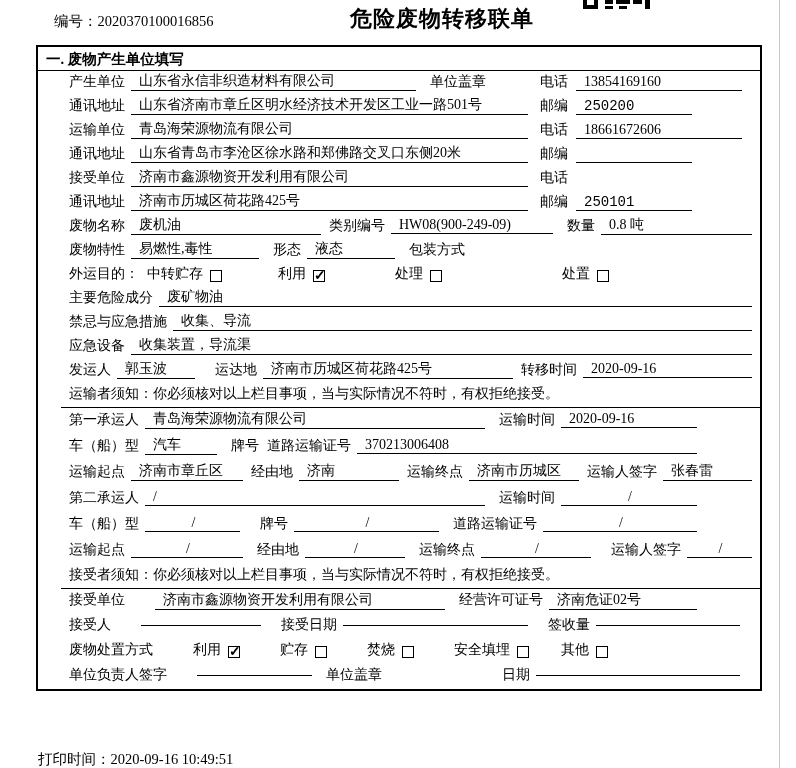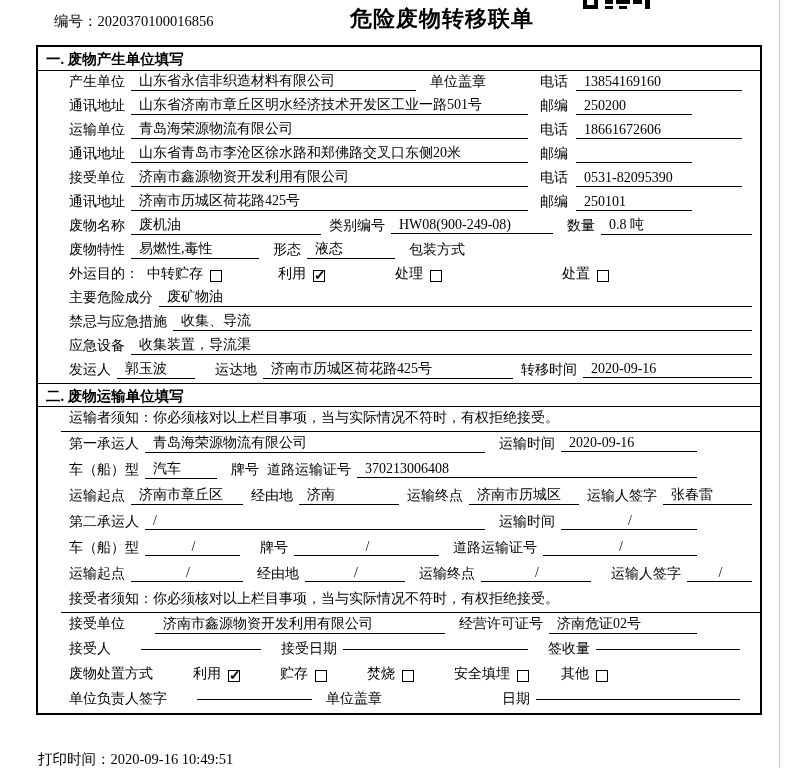--- a/index.html
+++ b/index.html
@@ -36,21 +36,21 @@
   .fld.ctr { text-align:center; }
   .mr55 { margin-right:55px; }
   .mr12 { margin-right:12px; }
   .ml8 { margin-left:8px; } .ml14 { margin-left:14px; } .ml20 { margin-left:20px; }
   .ml30 { margin-left:30px; } .ml32 { margin-left:32px; } .ml40 { margin-left:40px; }
   .ml56 { margin-left:56px; } .ml70 { margin-left:70px; } .ml120 { margin-left:120px; }
 
   .rt { width:212px; margin-left:auto; display:flex; align-items:flex-end; flex-shrink:0; }
   .rt .fld { margin-left:8px; }
   .fld.tel { width:166px; }
-  .fld.zip { width:116px; }
+  .fld.zip { width:116px;font-family:Liberation Mono, monospace; }
 
   .cbgrp { display:flex; align-items:flex-end; }
   .cb { display:inline-block; width:12px; height:12px; border:1.5px solid #000; margin-left:7px;
     position:relative; flex-shrink:0; top:-1px; }
   .cb.checked::after { content:"\2713"; position:absolute; left:0; top:-4px; font-size:14px; font-weight:bold; }
 
   .print-time { position:absolute; left:38px; top:750px; font-size:14.5px; white-space:nowrap; }
 </style>
 </head>
 <body>
@@ -114,38 +114,37 @@
       <span class="lbl">邮编</span>
       <span class="fld zip"></span>
     </span>
   </div>
 
   <div class="frow">
     <span class="lbl">接受单位</span>
     <span class="fld grow mr12">济南市鑫源物资开发利用有限公司</span>
     <span class="rt">
       <span class="lbl">电话</span>
-      <span class="fld tel">0531-82095390</span>
     </span>
   </div>
 
   <div class="frow">
     <span class="lbl">通讯地址</span>
     <span class="fld grow mr12">济南市历城区荷花路425号</span>
     <span class="rt">
       <span class="lbl">邮编</span>
       <span class="fld zip">250101</span>
     </span>
   </div>
 
   <div class="frow">
     <span class="lbl">废物名称</span>
     <span class="fld" style="width:190px">废机油</span>
     <span class="lbl ml8">类别编号</span>
-    <span class="fld" style="width:162px">HW08(900-249-08)</span>
+    <span class="fld" style="width:162px">HW08(900-249-09)</span>
     <span class="lbl ml14">数量</span>
     <span class="fld grow">0.8 吨</span>
   </div>
 
   <div class="frow">
     <span class="lbl">废物特性</span>
     <span class="fld" style="width:128px">易燃性,毒性</span>
     <span class="lbl ml14">形态</span>
     <span class="fld" style="width:88px">液态</span>
     <span class="lbl ml14">包装方式</span>
@@ -188,21 +187,20 @@
 
   <div class="frow">
     <span class="lbl">发运人</span>
     <span class="fld" style="width:78px">郭玉波</span>
     <span class="lbl ml20">运达地</span>
     <span class="fld" style="width:250px">济南市历城区荷花路425号</span>
     <span class="lbl ml8">转移时间</span>
     <span class="fld grow">2020-09-16</span>
   </div>
 
-  <div class="sec-header mid">二. 废物运输单位填写</div>
 
   <div class="frow h25 bb">
     <span class="lbl">运输者须知：你必须核对以上栏目事项，当与实际情况不符时，有权拒绝接受。</span>
   </div>
 
   <div class="frow h26">
     <span class="lbl">第一承运人</span>
     <span class="fld" style="width:340px">青岛海荣源物流有限公司</span>
     <span class="lbl ml14">运输时间</span>
     <span class="fld grow mr55">2020-09-16</span>

